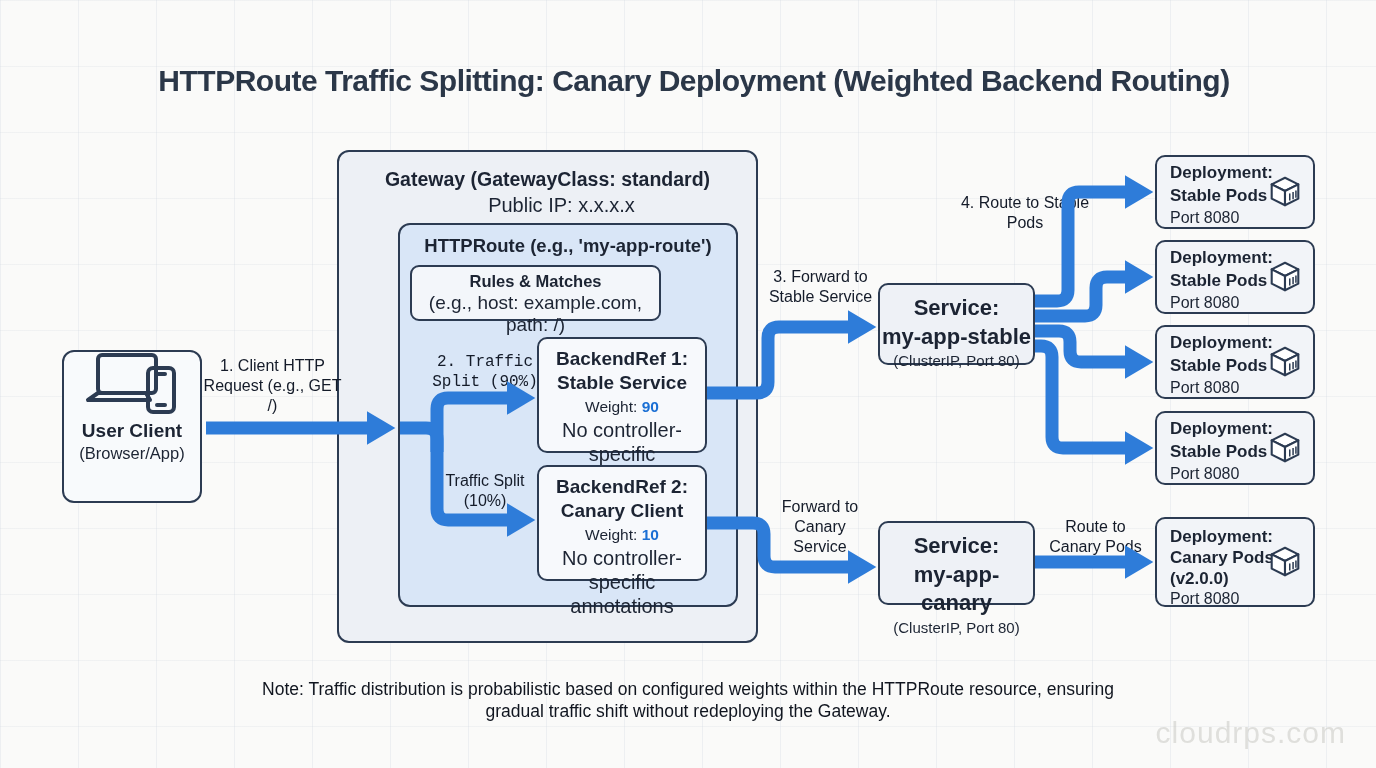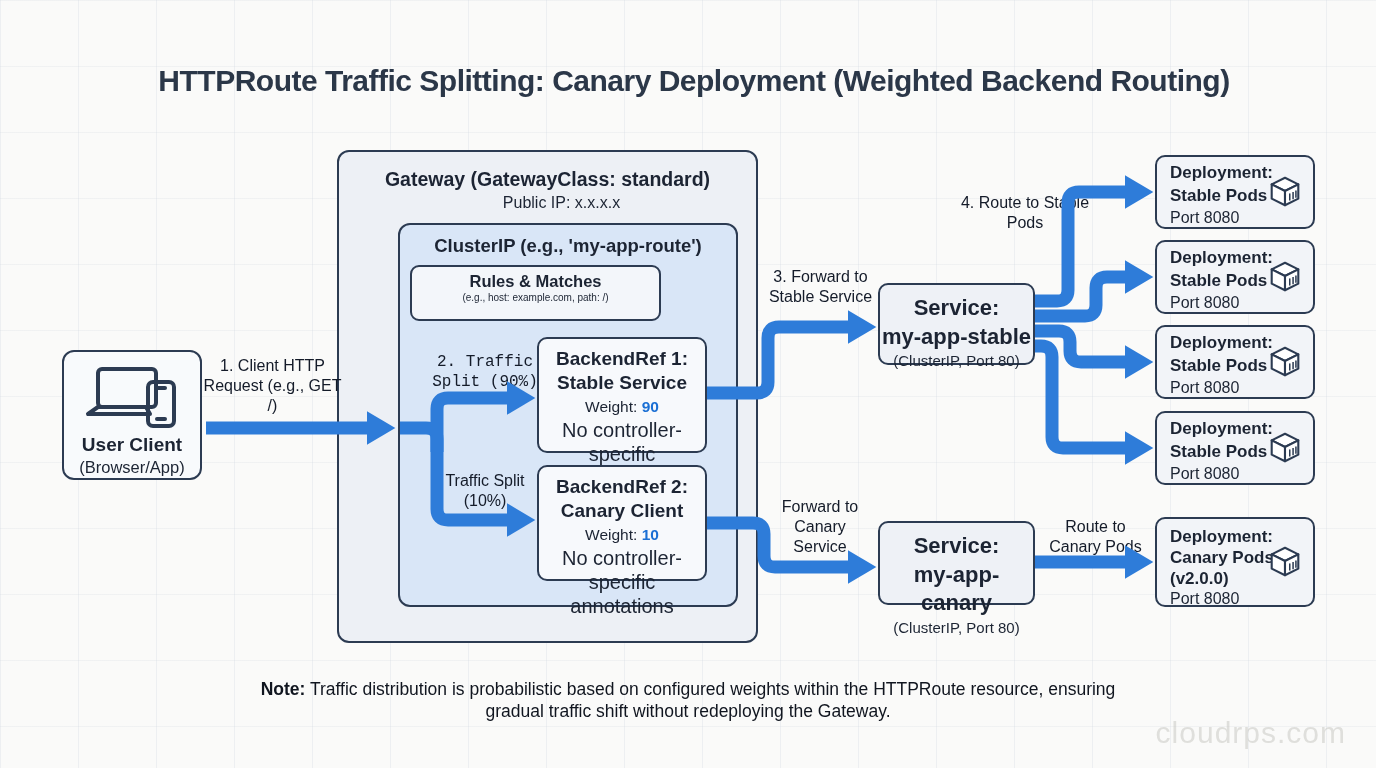--- a/index.html
+++ b/index.html
@@ -21,42 +21,42 @@
   .abs{position:absolute;}
   .page-title{
     left:0;right:0;top:64px;text-align:center;
     font-size:30px;font-weight:bold;letter-spacing:-.5px;color:#2b3748;margin-left:12px;
   }
   .node{
     border:2.5px solid var(--border);border-radius:12px;
     background:var(--box-fill);text-align:center;
   }
   
-  .client-box{left:62px;top:350px;width:140px;height:130px;background:#f8fafc;padding-top:14px;}
+  .client-box{left:62px;top:350px;width:140px;height:153px;background:#f8fafc;}
   .client-icon{display:block;margin:0 auto 6px auto;}
   .client-name{font-size:19px;font-weight:bold;}
   .client-sub{font-size:16.5px;margin-top:2px;}
   
   .flow-label{font-size:16px;text-align:center;line-height:1.25;color:#141b29;}
   .lbl-step1{left:200px;top:356px;width:145px;}
   .lbl-split90{left:420px;top:352px;width:130px;font-family:Liberation Mono, monospace;}
   .lbl-split10{left:425px;top:471px;width:120px;}
   .lbl-fwd-stable{left:758px;top:267px;width:125px;}
   .lbl-fwd-canary{left:770px;top:497px;width:100px;}
   .lbl-route-stable{left:955px;top:193px;width:140px;}
   .lbl-route-canary{left:1043px;top:517px;width:105px;}
   
   .gateway-box{left:337px;top:150px;width:421px;height:493px;background:var(--gw-fill);padding-top:16px;}
   .gateway-title{font-size:19.5px;font-weight:bold;}
-  .gateway-sub{font-size:16px;margin-top:3px;padding-left:28px;}
+  .gateway-sub{font-size:20px;margin-top:3px;padding-left:28px;}
   .httproute-box{left:398px;top:223px;width:340px;height:384px;background:var(--hr-fill);padding-top:10px;}
   .httproute-title{font-size:18.5px;font-weight:bold;}
   .rules-box{left:410px;top:265px;width:251px;height:56px;background:#f3f6fa;border-radius:9px;padding-top:5px;}
   .rules-title{font-size:16.5px;font-weight:bold;}
-  .rules-sub{font-size:10px;margin-top:1px;}
+  .rules-sub{font-size:19px;margin-top:1px;}
   .bref-box{width:170px;height:116px;border-radius:10px;padding-top:8px;line-height:1.25;}
   .bref1{left:537px;top:337px;}
   .bref2{left:537px;top:465px;}
   .bref-title{font-size:19px;font-weight:bold;}
   .bref-weight{font-size:15.5px;margin-top:2px;}
   .bref-weight .wv{color:var(--weight);font-weight:bold;}
   .bref-note{font-size:20px;margin-top:2px;padding:0 10px;line-height:1.2;}
   
   .svc-box{width:157px;border-radius:10px;background:var(--svc-fill);padding-top:9px;line-height:1.3;}
   .svc-stable{left:878px;top:283px;height:82px;}
@@ -66,40 +66,40 @@
   
   .dep-box{left:1155px;width:160px;height:74px;border-radius:10px;background:#f2f4f8;
     text-align:left;padding:5px 0 0 13px;line-height:1.33;}
   .dep-1{top:155px;} .dep-2{top:240px;} .dep-3{top:325px;} .dep-4{top:411px;}
   .dep-canary{top:517px;height:90px;line-height:1.24;padding-top:7px;}
   .dep-kind,.dep-name,.dep-ver{font-size:17px;font-weight:bold;}
   .dep-port{font-size:16px;}
   .cube{position:absolute;right:9px;top:50%;transform:translateY(-50%);}
   
   .note{left:260px;top:678px;width:856px;text-align:center;font-size:17.5px;line-height:1.28;color:#10151f;}
-  .note .note-label{font-weight:bold;}
+  .note .note-label{font-weight:normal;}
   .watermark{right:30px;bottom:18px;font-size:30px;color:rgba(190,190,184,.45);letter-spacing:1px;}
   
   svg.flow-layer{position:absolute;left:0;top:0;pointer-events:none;z-index:20;}
   .arrow-path{stroke:var(--arrow);stroke-width:13;fill:none;stroke-linejoin:round;}
   .arrowhead-fill{fill:var(--arrow);}
   .icon-stroke{stroke:var(--border);fill:none;stroke-width:4;stroke-linejoin:round;stroke-linecap:round;}
 </style>
 </head>
 <body>
 
 <div class="abs page-title">HTTPRoute Traffic Splitting: Canary Deployment (Weighted Backend Routing)</div>
 
 <div class="abs node gateway-box">
   <div class="gateway-title">Gateway (GatewayClass: standard)</div>
   <div class="gateway-sub">Public IP: x.x.x.x</div>
 </div>
 
 <div class="abs node httproute-box">
-  <div class="httproute-title">ClusterIP (e.g., 'my-app-route')</div>
+  <div class="httproute-title">HTTPRoute (e.g., 'my-app-route')</div>
 </div>
 
 <div class="abs node rules-box">
   <div class="rules-title">Rules &amp; Matches</div>
   <div class="rules-sub">(e.g., host: example.com, path: /)</div>
 </div>
 
 <div class="abs node bref-box bref1">
   <div class="bref-title">BackendRef 1:</div>
   <div class="bref-title">Stable Service</div>

